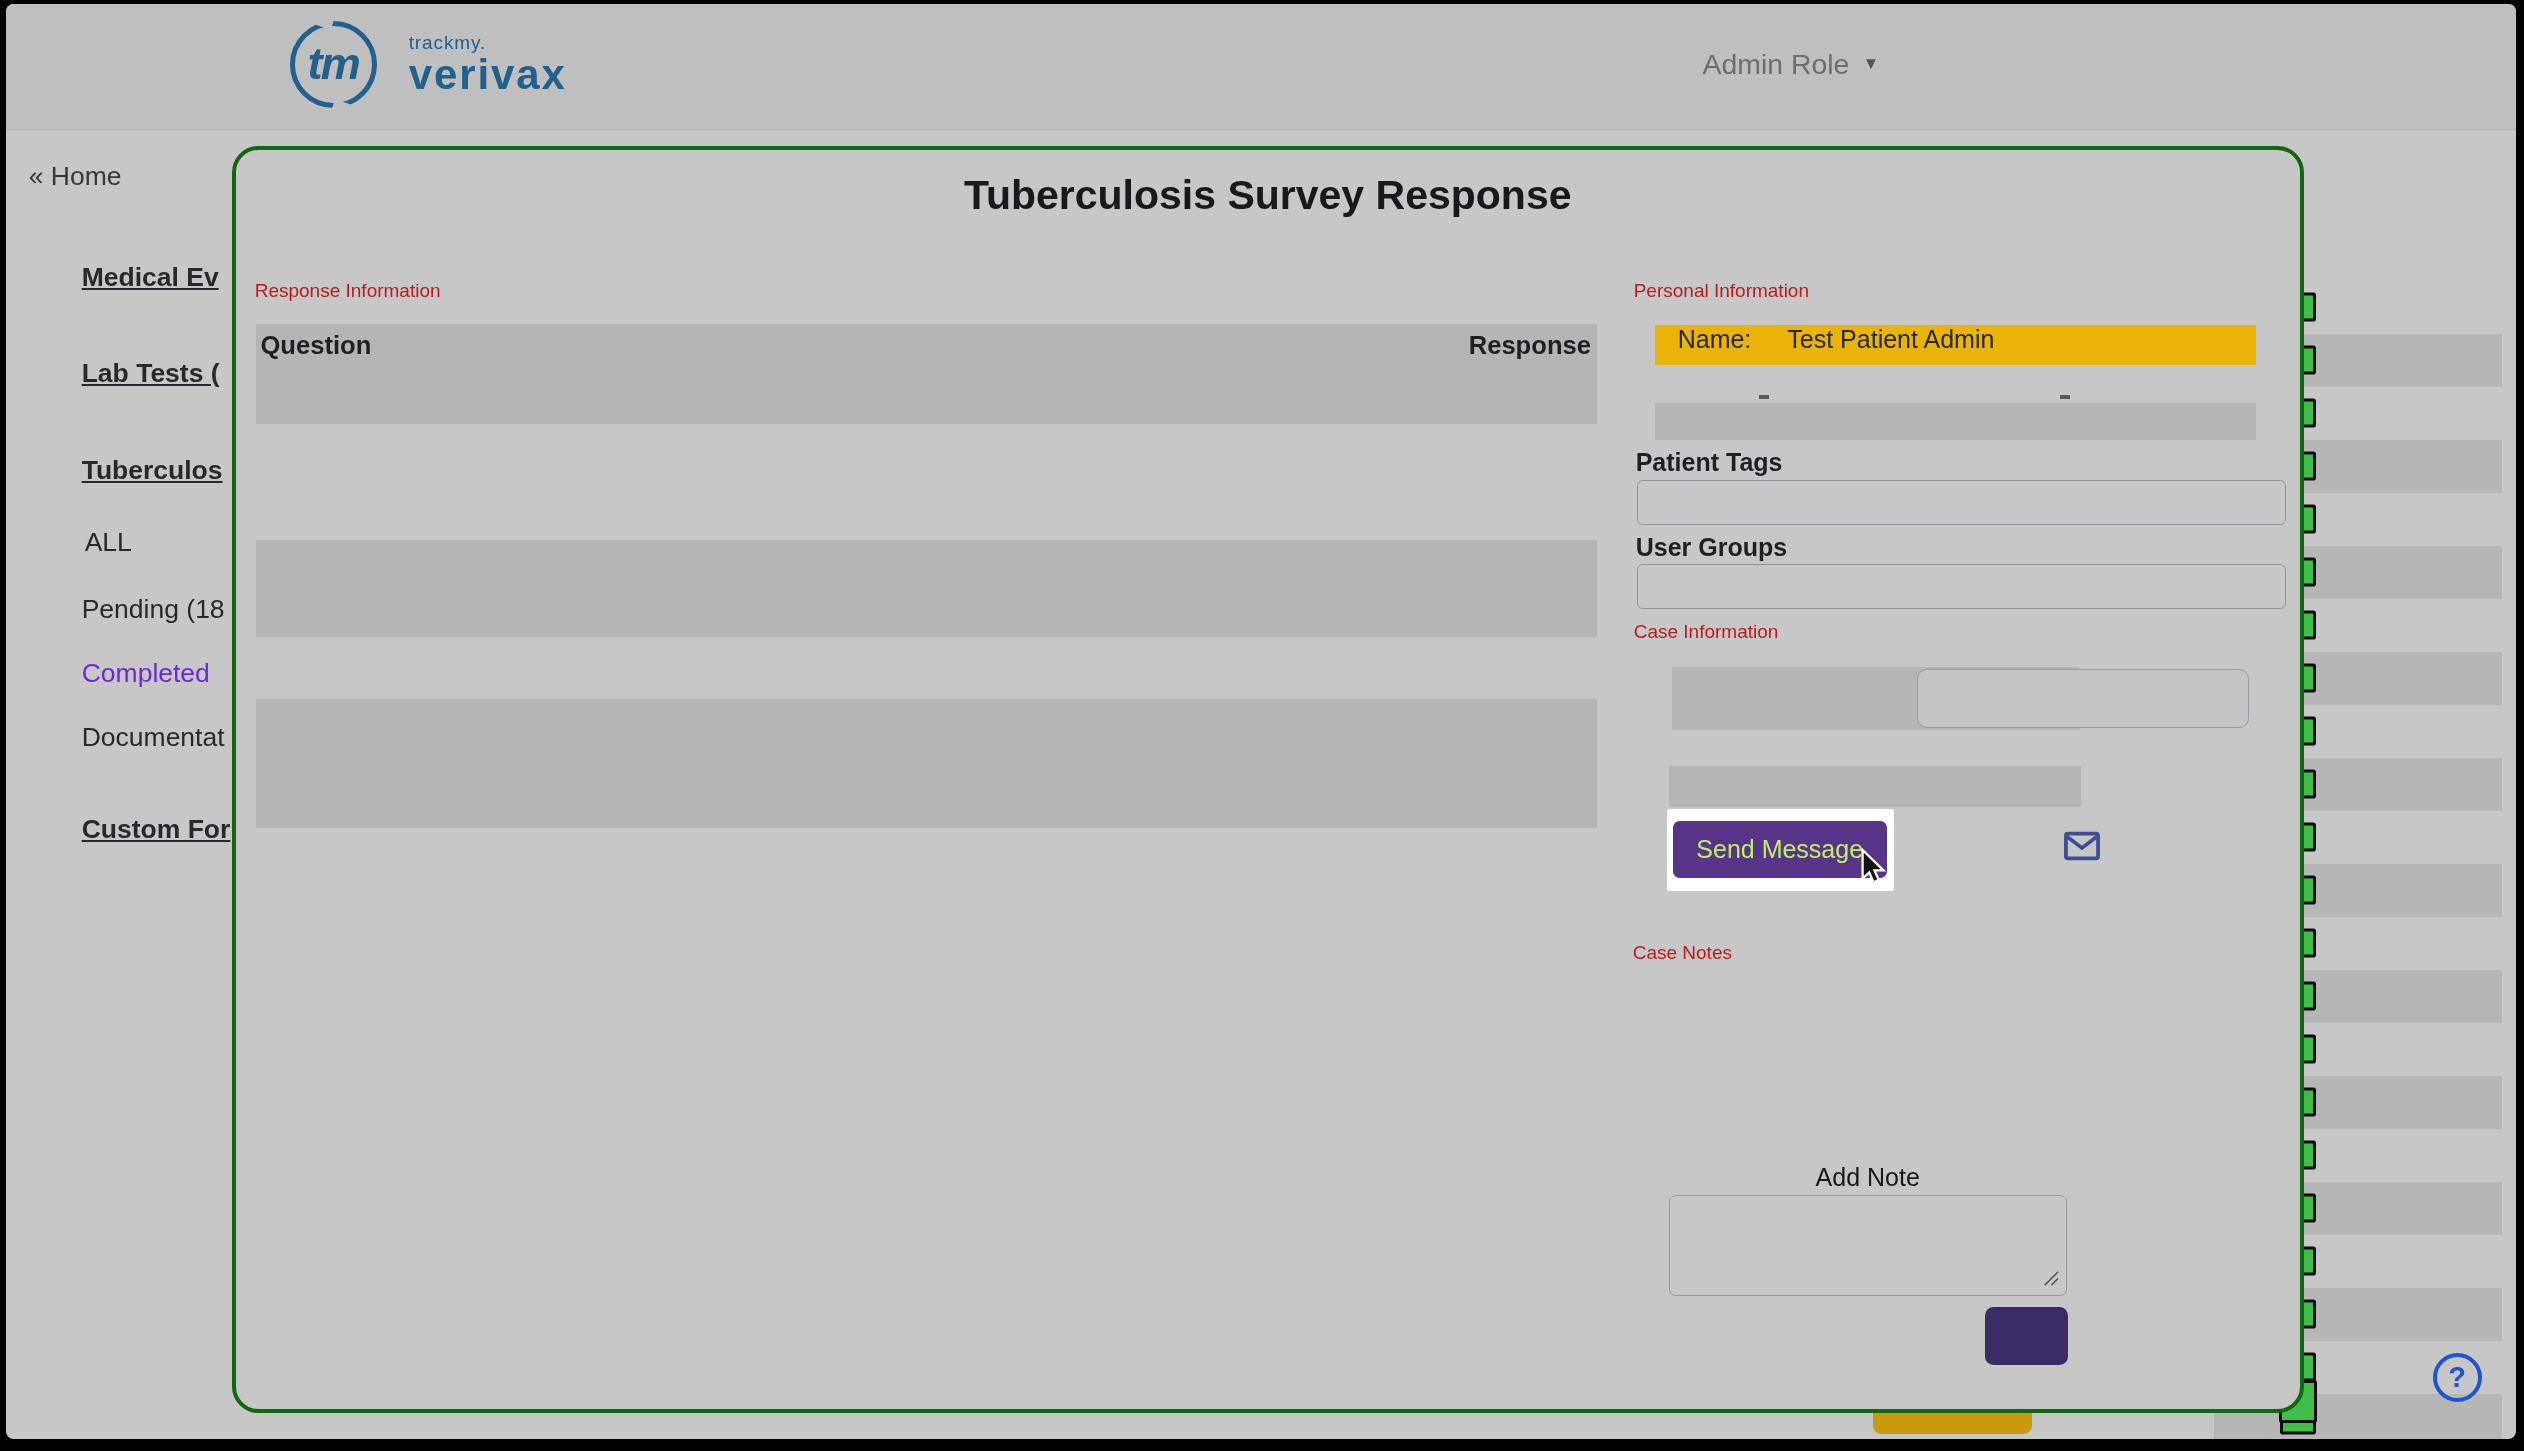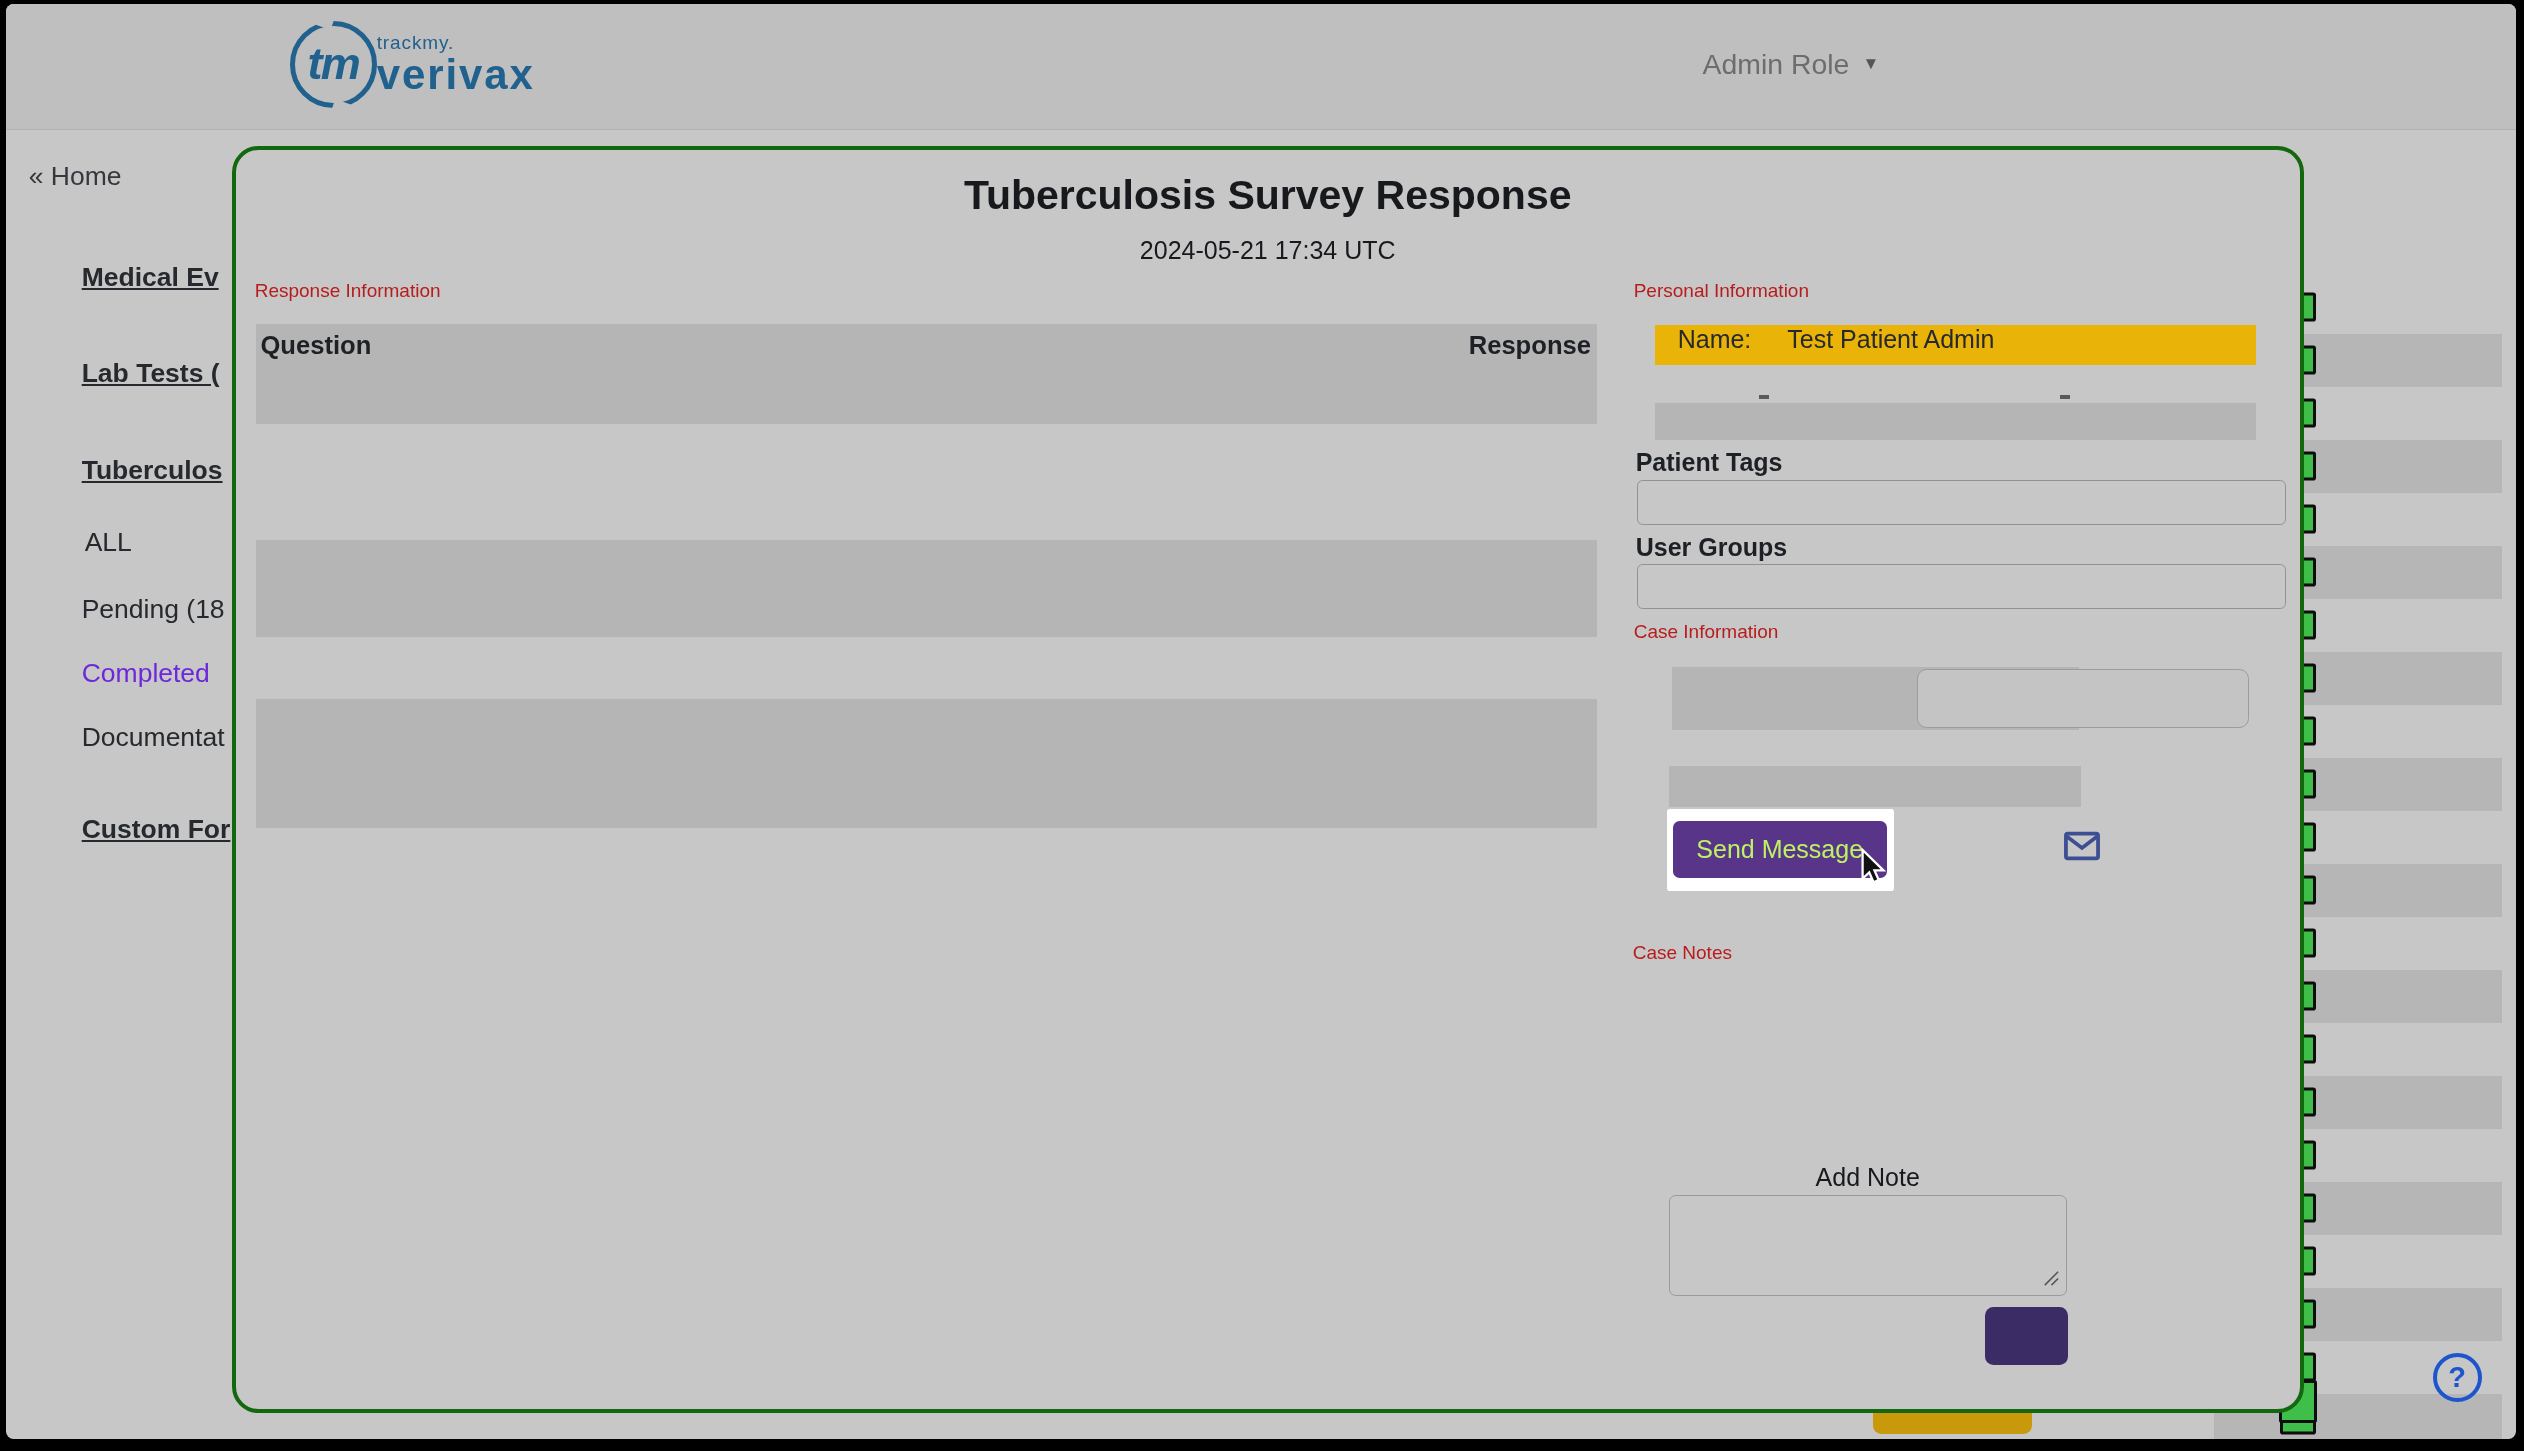--- a/index.html
+++ b/index.html
@@ -20,21 +20,21 @@
   .logo-circle {
     width:87px; height:87px; border:5.7px solid #20618e; border-radius:50%;
     display:flex; align-items:center; justify-content:center; position:relative;
   }
   .logo-circle:before, .logo-circle:after {
     content:""; position:absolute; background:#bfbfbf; 
   }
   .logo-circle:before { width:25px; height:9.5px; top:-9.5px; left:13.3px; transform:rotate(20deg); }
   .logo-circle:after  { width:25px; height:9.5px; bottom:-9.5px; right:13.3px; transform:rotate(20deg); }
   .logo-mono { font-size:45px; font-weight:700; font-style:italic; color:#20618e; letter-spacing:-1.9px; }
-  .logo-text { margin-left:0; display:flex; flex-direction:column; }
+  .logo-text { margin-left:32px; display:flex; flex-direction:column; }
   .logo-top { font-size:19px; color:#20618e; font-weight:500; letter-spacing:0.9px; }
   .logo-brand { font-size:42px; color:#20618e; font-weight:700; letter-spacing:1.9px; line-height:1.0; }
 
   .role-menu {
     position:absolute; right:637px; top:44px; display:flex; align-items:center; gap:13.3px;
     font-size:28.4px; color:#6d6d6d; cursor:default;
   }
   .caret { font-size:17px; color:#555; }
 
   
@@ -241,21 +241,20 @@
 
   <div class="yellow-btn"></div>
   <div class="corner-green-btn"></div>
 
   <div class="help-fab">
     <span>?</span>
   </div>
 
   <div class="modal">
     <div class="modal-title">Tuberculosis Survey Response</div>
-    <div class="modal-ts">2024-05-21 17:34 UTC</div>
 
     <div class="sec-heading" style="left:19px; top:130px">Response Information</div>
     <div class="qr-header">
       <span class="q">Question</span>
       <span class="r">Response</span>
     </div>
     <div class="qr-row1"></div>
     <div class="qr-row2"></div>
 
     <div class="sec-heading" style="left:1398px; top:130px">Personal Information</div>

